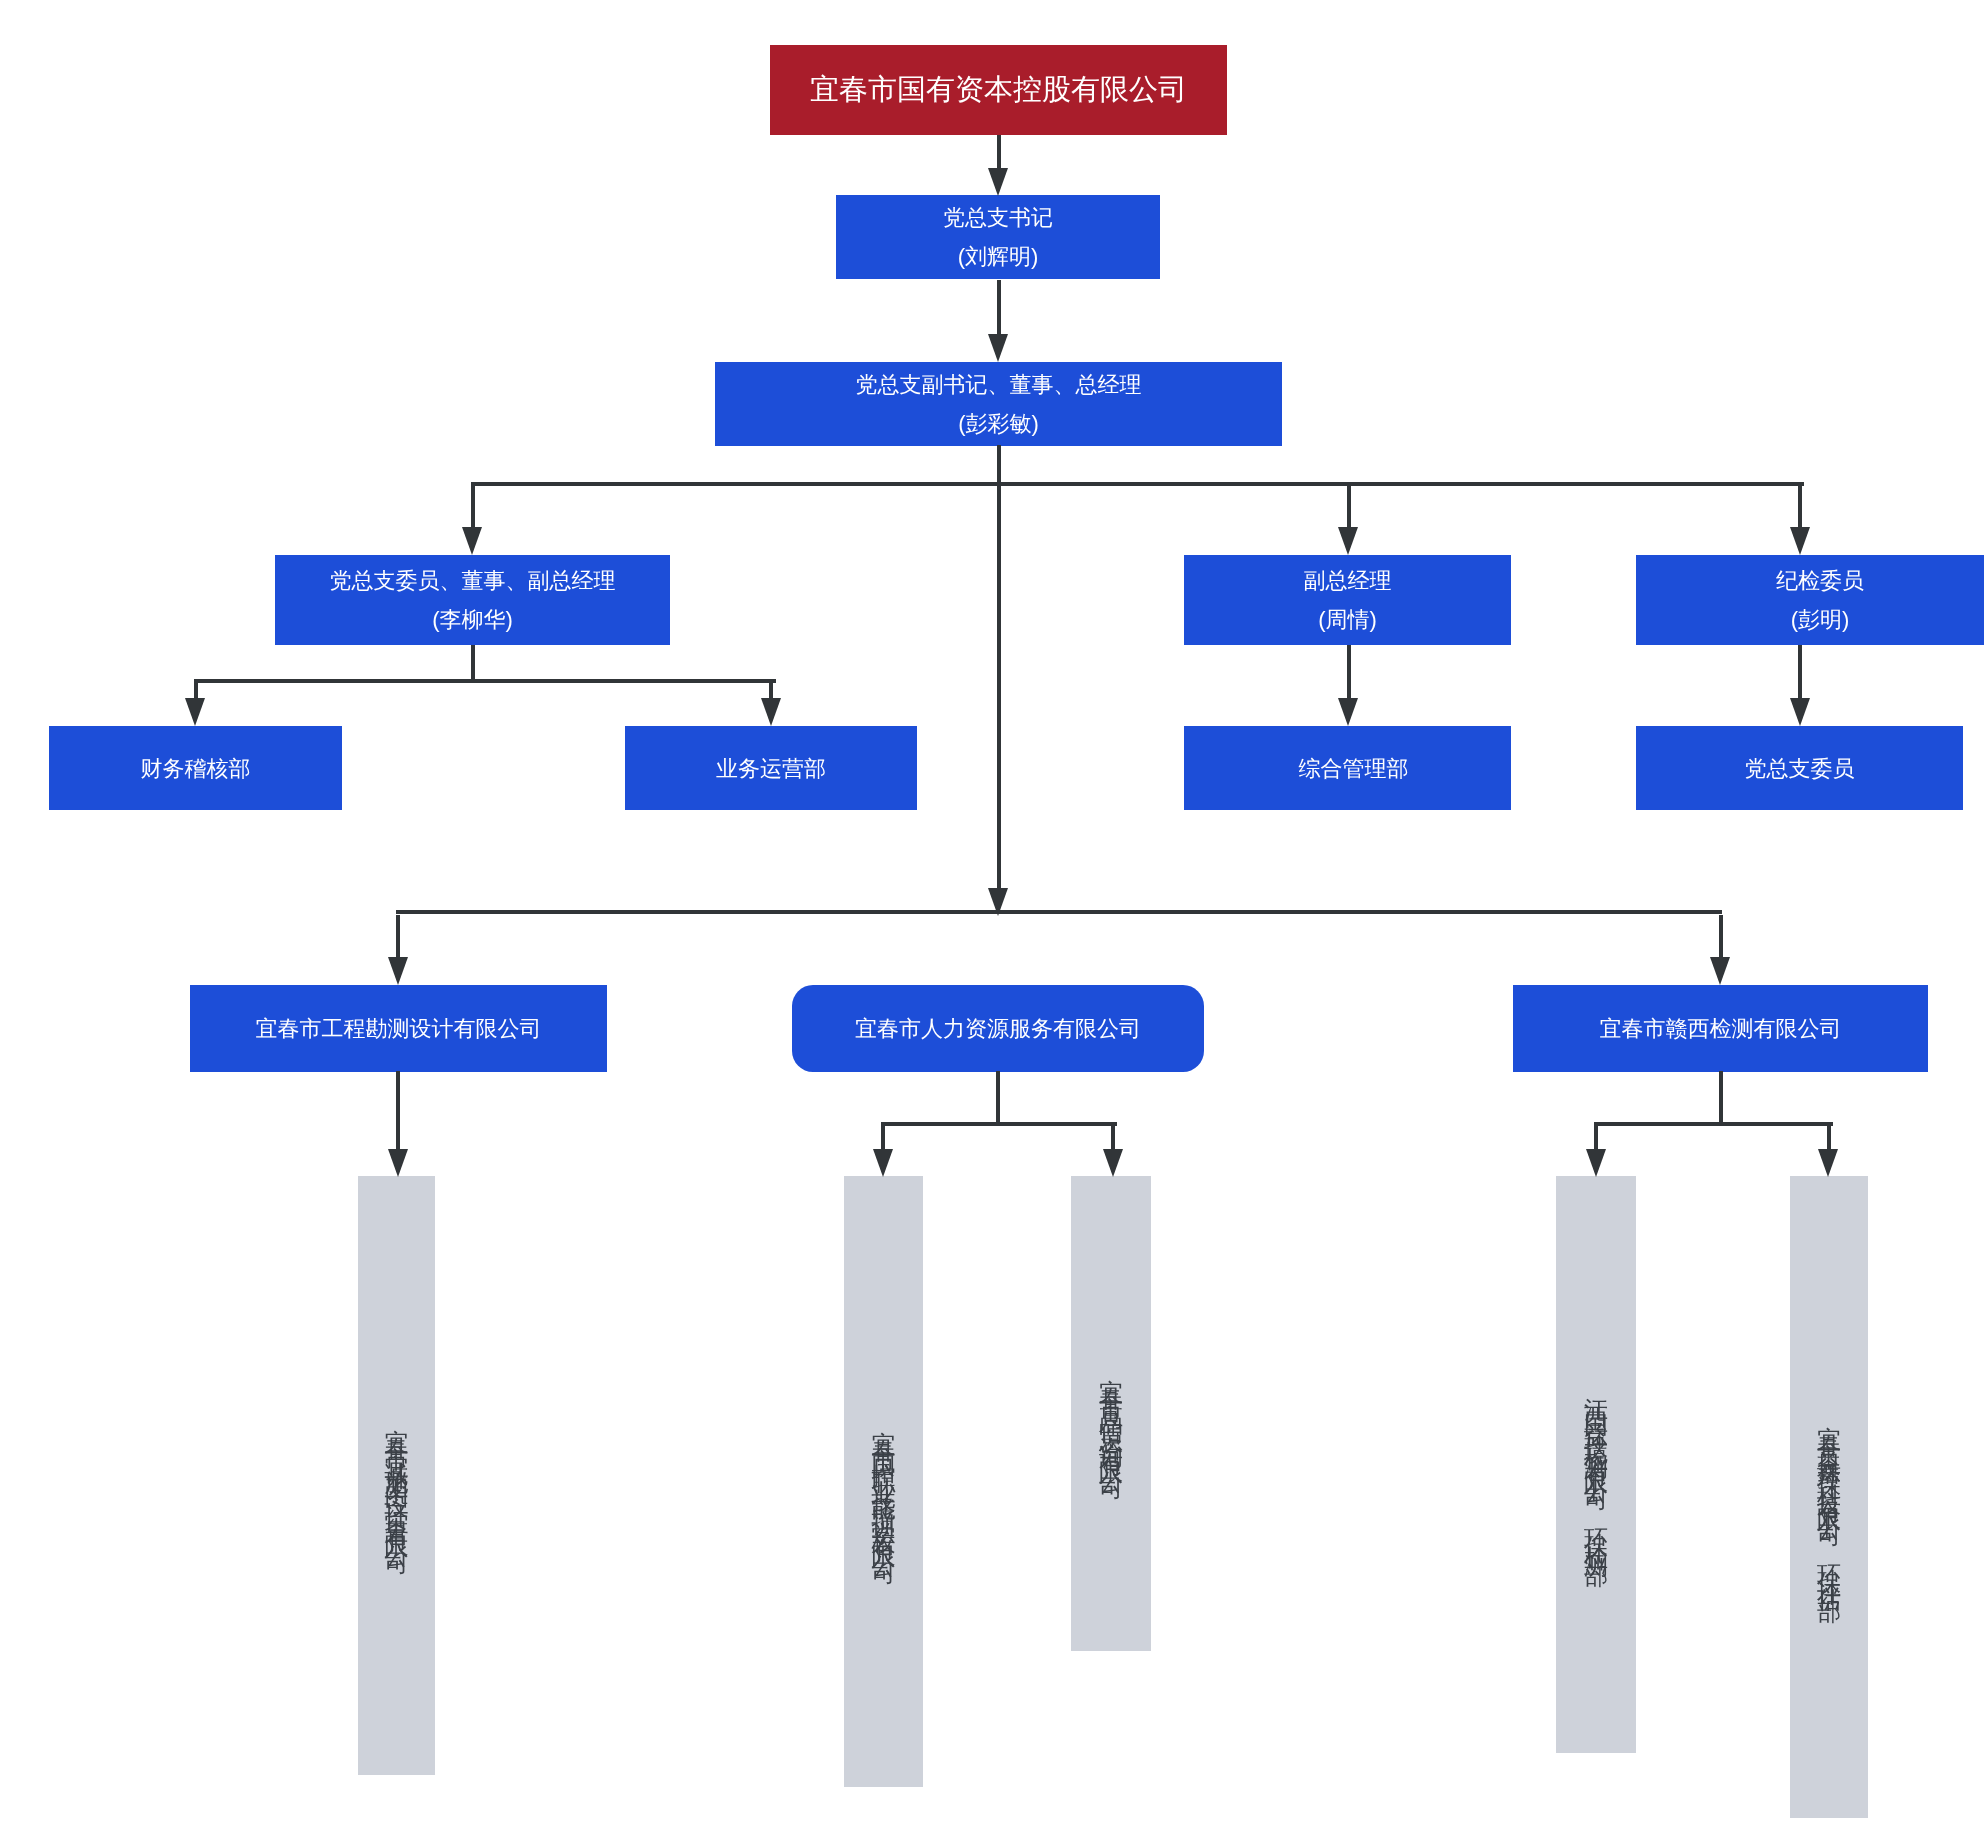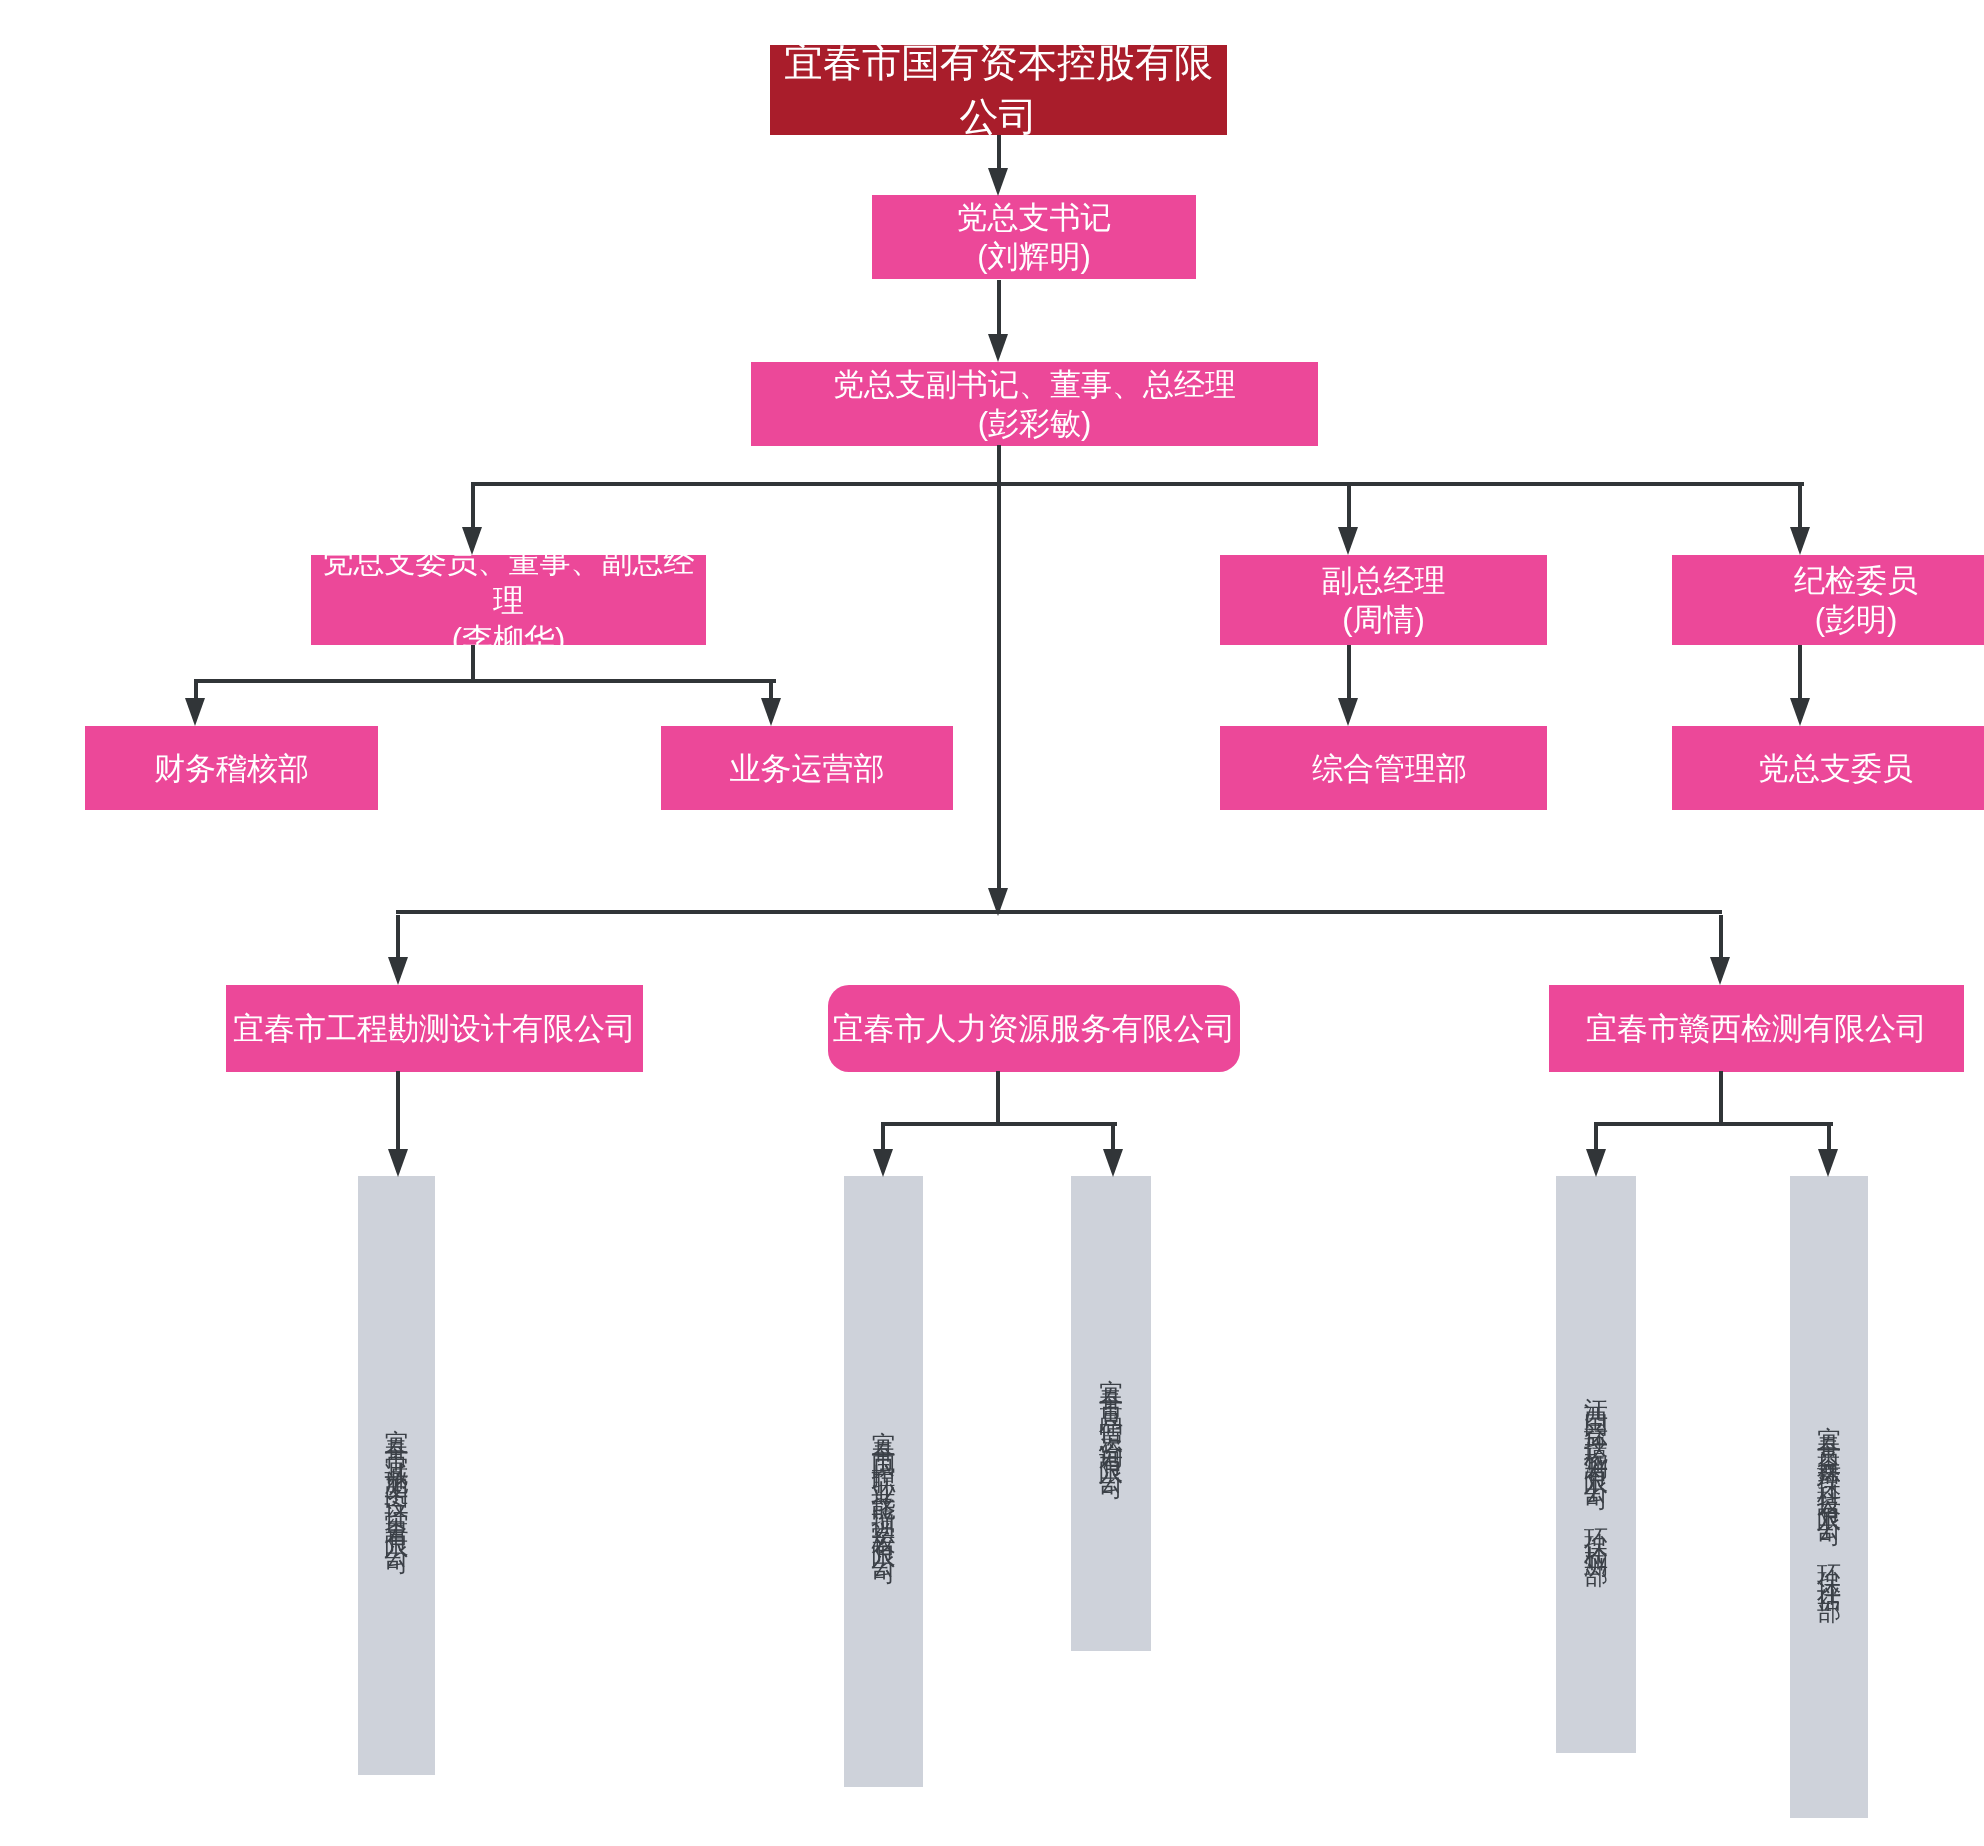--- a/index.html
+++ b/index.html
@@ -16,27 +16,26 @@
     display: flex;
     flex-direction: column;
     align-items: center;
     justify-content: center;
     text-align: center;
     box-sizing: border-box;
   }
   .red {
     background: #A91D2B;
     color: #ffffff;
-    font-size: 39px;
+    font-size: 29px;
   }
   .teal {
-    background: #ec4899;
+    background: #1d4ed8;
     color: #ffffff;
-    font-size: 31px;
-    margin-left: 36px;
+    font-size: 22px;
   }
   .teal .line { line-height: 39px; }
   .vnode {
     position: absolute;
     background: #CED2DA;
     color: #3B4047;
     writing-mode: vertical-rl;
     text-orientation: mixed;
     font-size: 24px;
     letter-spacing: 8.2px;

